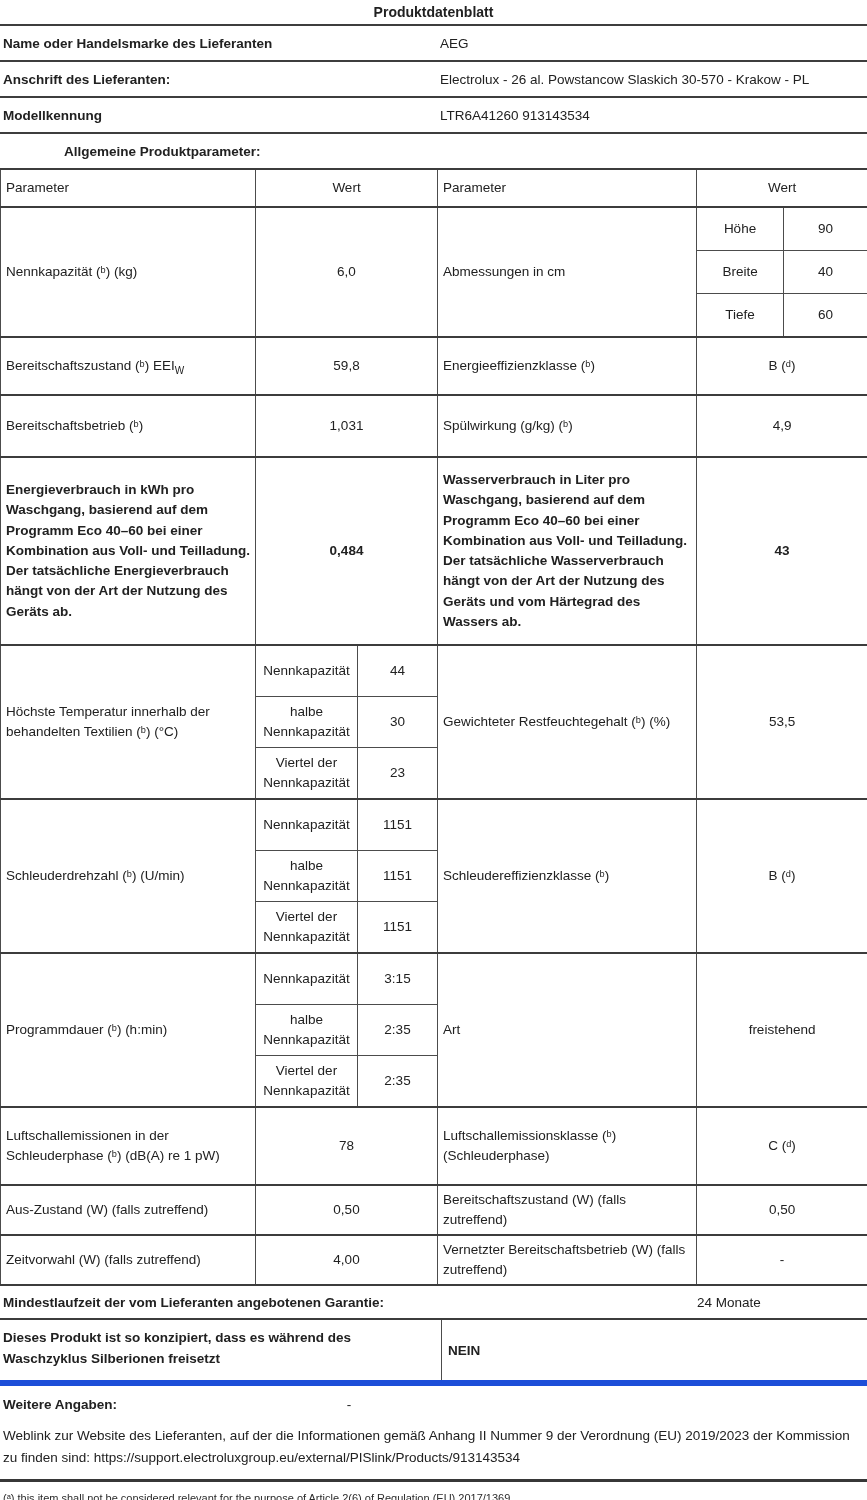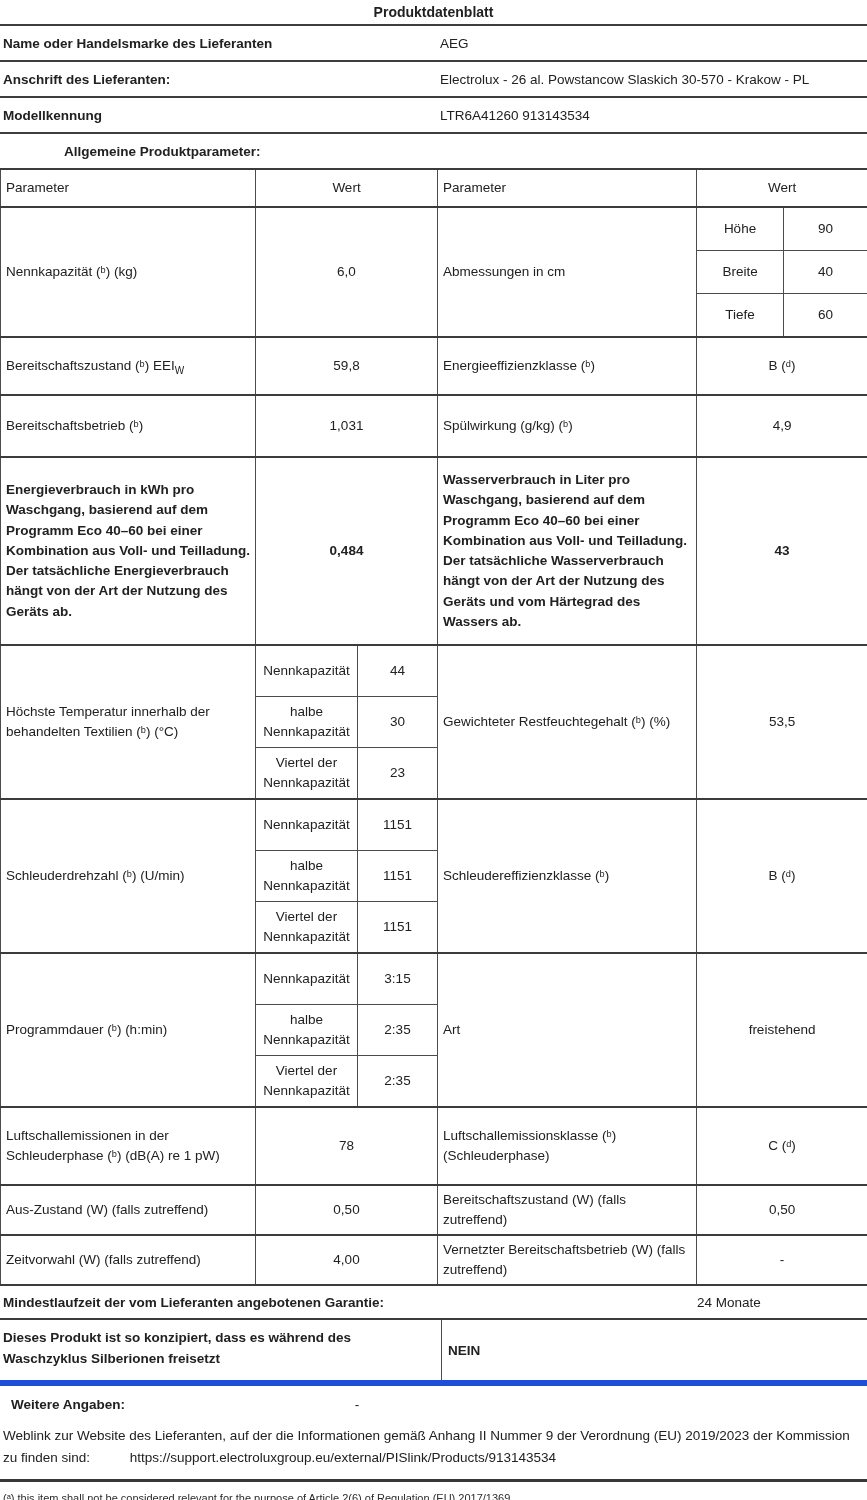--- a/index.html
+++ b/index.html
@@ -46,25 +46,25 @@
 
   .garantie-row{display:flex;align-items:center;border-top:2px solid #3c3c3c;border-bottom:2px solid #3c3c3c;height:32px;}
   .garantie-row .k{width:690px;padding-left:3px;font-weight:bold;}
   .garantie-row .v{flex:1;padding-left:4px;}
 
   .silver-row{display:flex;border-bottom:6px solid #1d4ed8;min-height:60px;}
   .silver-row .k{width:430px;padding:8px 8px 8px 3px;font-weight:bold;line-height:1.55;border-right:1px solid #4c4c4c;}
   .silver-row .v{flex:1;display:flex;align-items:center;padding-left:6px;font-weight:bold;}
 
   .weitere-row{display:flex;align-items:center;height:36px;}
-  .weitere-row .k{width:255px;padding-left:11px;font-weight:bold;}
+  .weitere-row .k{width:255px;padding-left:3px;font-weight:bold;}
   .weitere-row .v{width:182px;text-align:center;}
 
   .weblink{padding:3px 4px 11px 3px;line-height:1.6;}
-  .weblink .url{color:#212121;text-decoration:none;margin-left:36px;}
+  .weblink .url{color:#212121;text-decoration:none;}
 
   .footnotes{padding:7px 3px 6px;font-size:11px;line-height:19px;color:#2b2b2b;}
 </style>
 </head>
 <body>
 
 <div class="page">
 
   <div class="doc-title">Produktdatenblatt</div>
   <div class="rule"></div>

